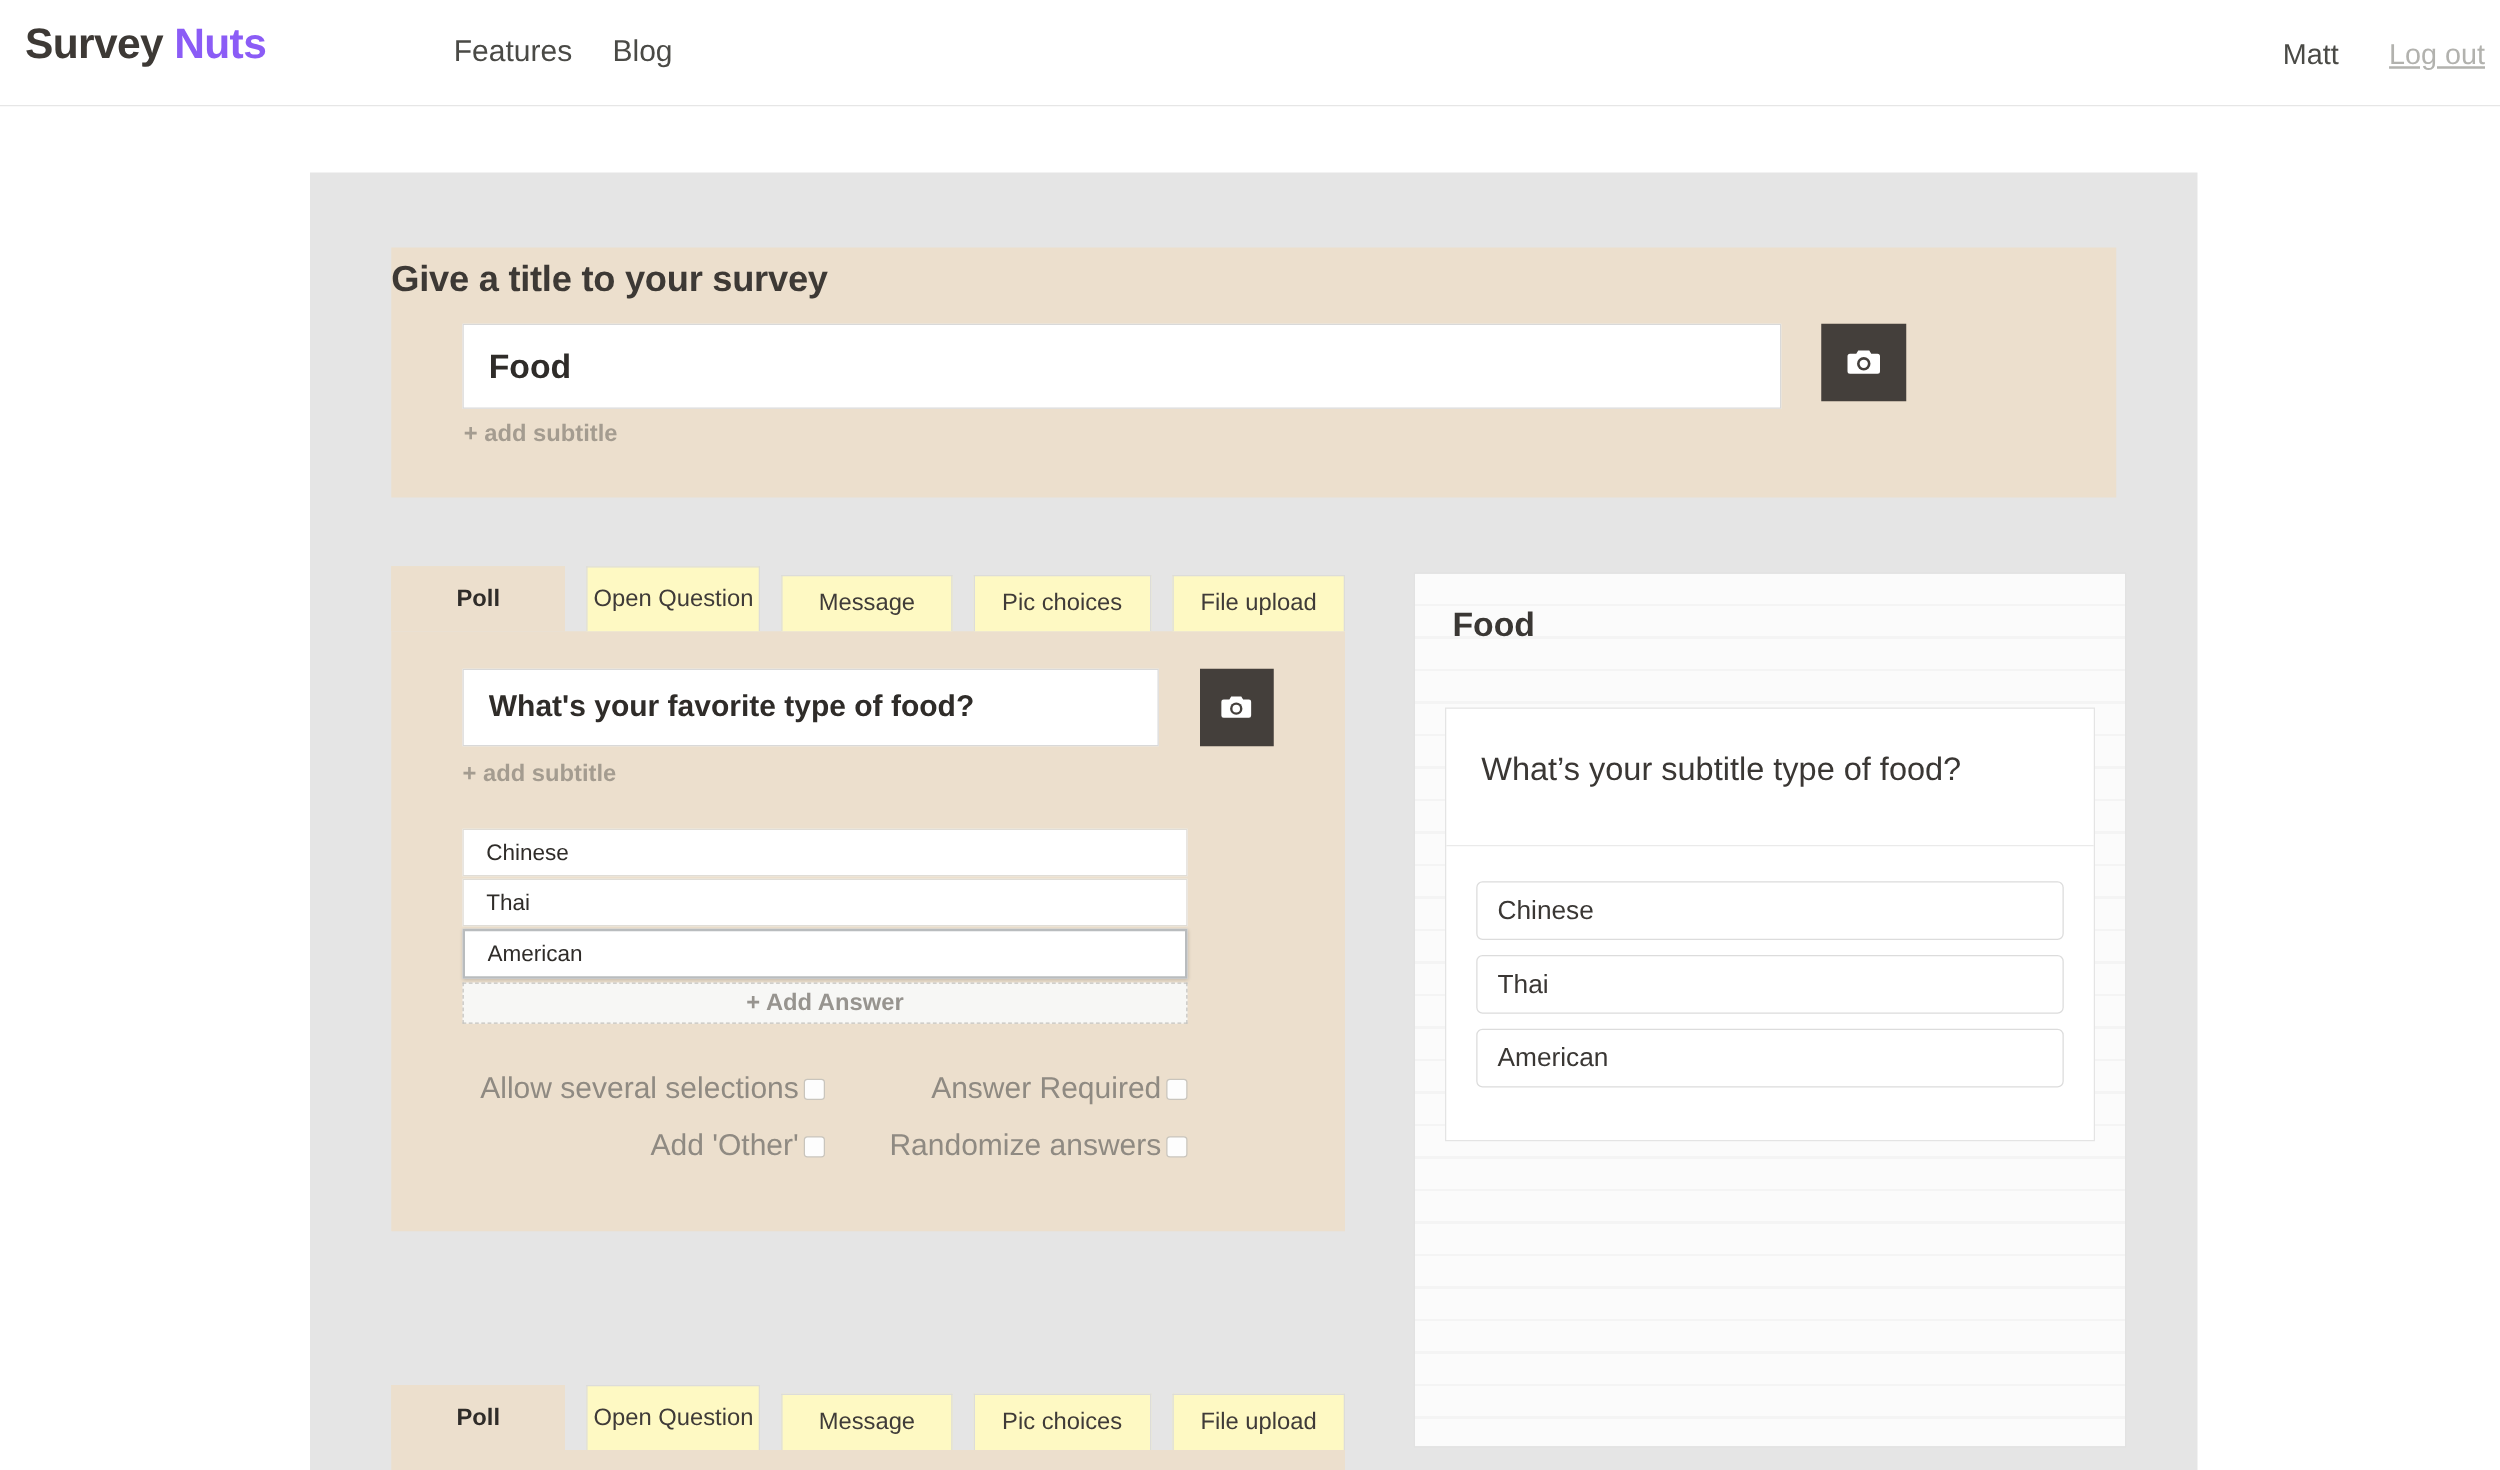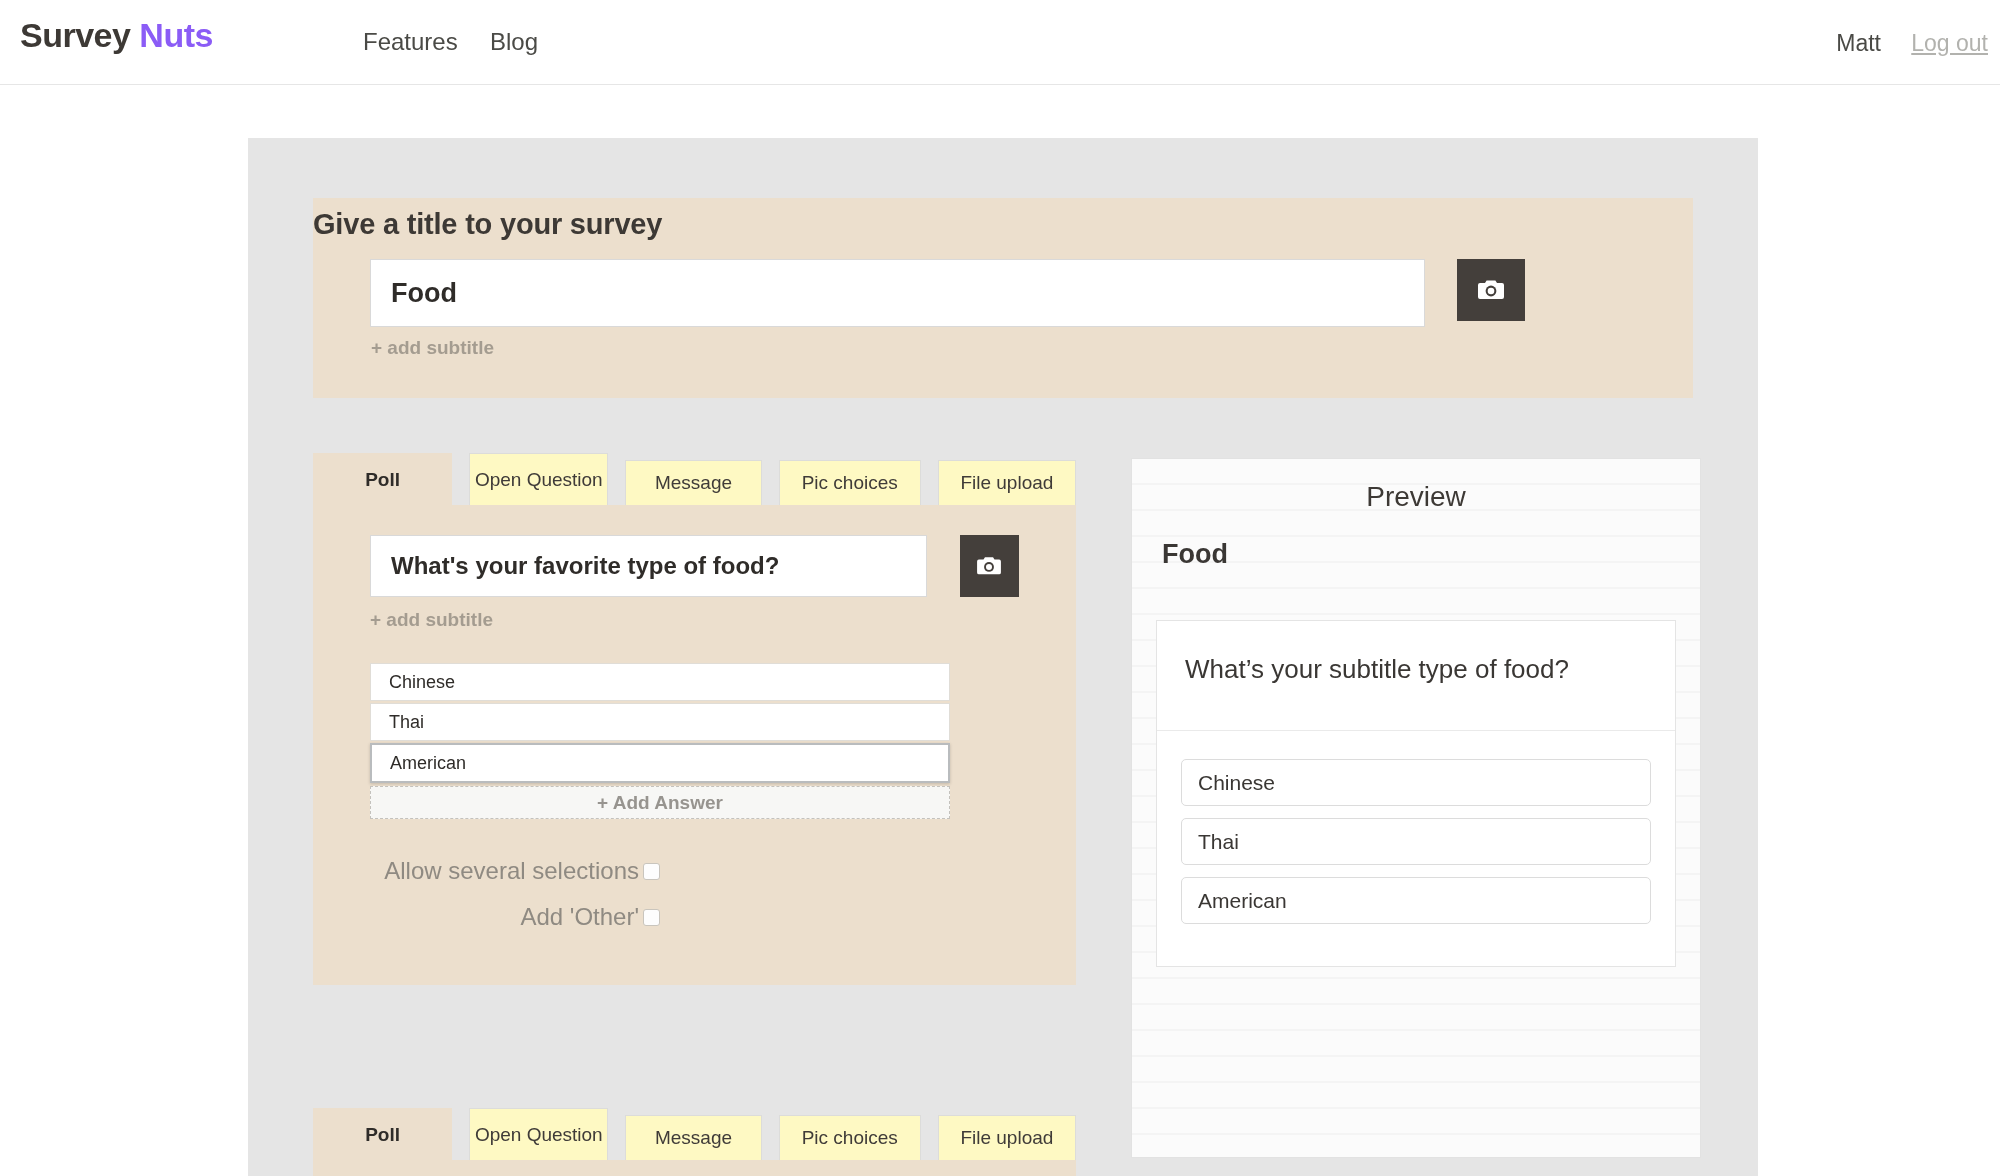--- a/index.html
+++ b/index.html
@@ -26,21 +26,21 @@
   }
   #logo .logo-a { color: #3d3935; }
   #logo .logo-b { color: #8b5cf6; }
   .nav-link {
     font-size: 24px; color: #4a4a46; text-decoration: none;
     position: absolute; top: 28px;
   }
   #nav-features { left: 363px; }
   #nav-blog { left: 490px; }
   #user-name {
-    position: absolute; right: 119px; top: 30px;
+    position: absolute; right: 129px; top: 30px;
     font-size: 23px; color: #4a4a46;
   }
   #logout {
     position: absolute; right: 12px; top: 30px;
     font-size: 23px; color: #b2b2ae;
   }
 
   
   #builder {
     position: absolute;
@@ -252,37 +252,46 @@
         <div class="opt-col">
           <div class="opt-row">
             <span class="opt-label">Allow several selections</span>
             <span class="opt-box"></span>
           </div>
           <div class="opt-row">
             <span class="opt-label">Add 'Other'</span>
             <span class="opt-box"></span>
           </div>
         </div>
+        <div class="opt-col">
+          <div class="opt-row">
+            <span class="opt-label">Answer Required</span>
+            <span class="opt-box"></span>
+          </div>
+          <div class="opt-row">
+            <span class="opt-label">Randomize answers</span>
+            <span class="opt-box"></span>
+          </div>
+        </div>
       </div>
     </div>
   </div>
 
   <div class="qblock" id="qblock-2">
     <div class="tabrow">
       <div class="tab tab-poll active">Poll</div>
       <div class="tab tab-open">Open Question</div>
       <div class="tab tab-message">Message</div>
       <div class="tab tab-pic">Pic choices</div>
       <div class="tab tab-file">File upload</div>
     </div>
     <div class="qbody"></div>
   </div>
 
   <div id="preview">
-    <div id="preview-title">Preview</div>
     <div id="preview-survey-title">Food</div>
     <div id="preview-card">
       <div id="preview-question">What’s your subtitle type of food?</div>
       <div id="preview-options">
         <div class="preview-opt">Chinese</div>
         <div class="preview-opt">Thai</div>
         <div class="preview-opt">American</div>
       </div>
     </div>
   </div>

